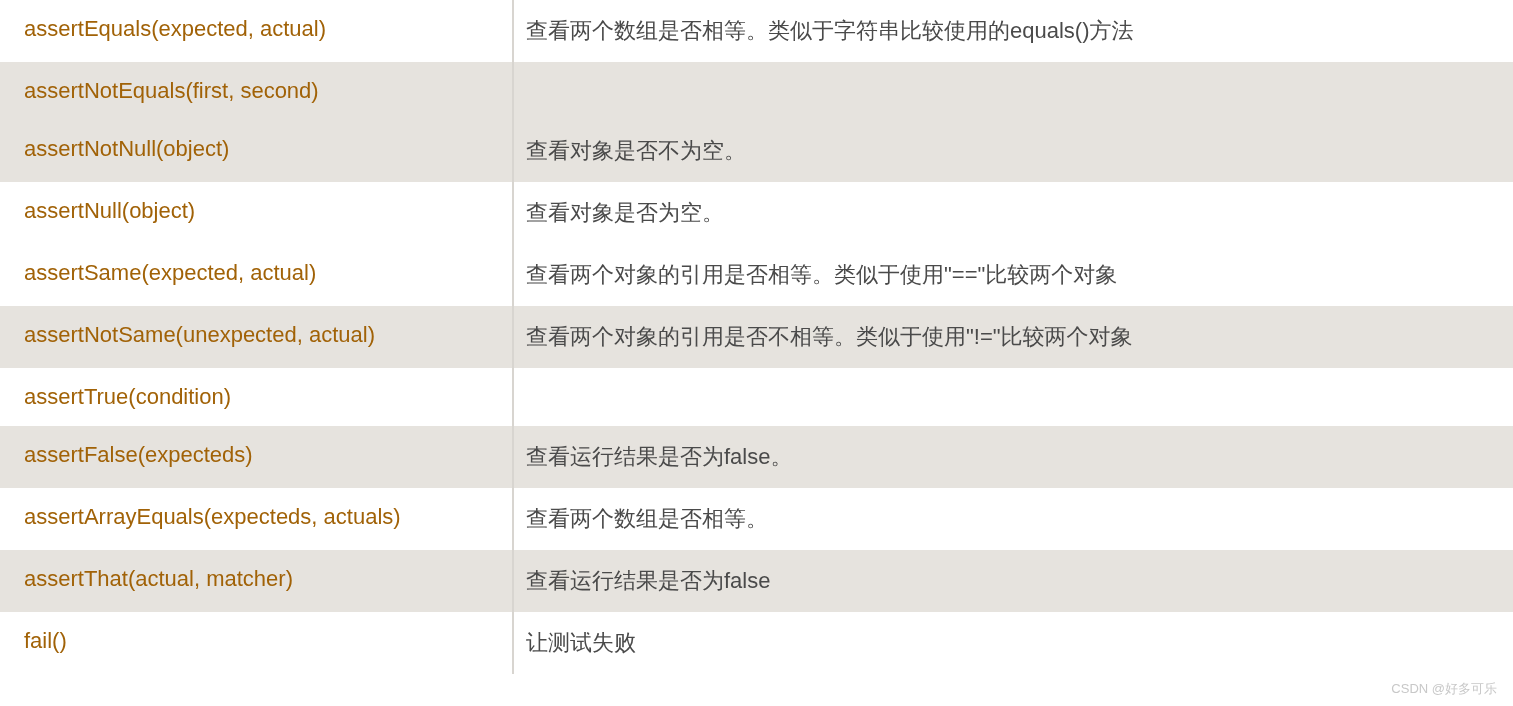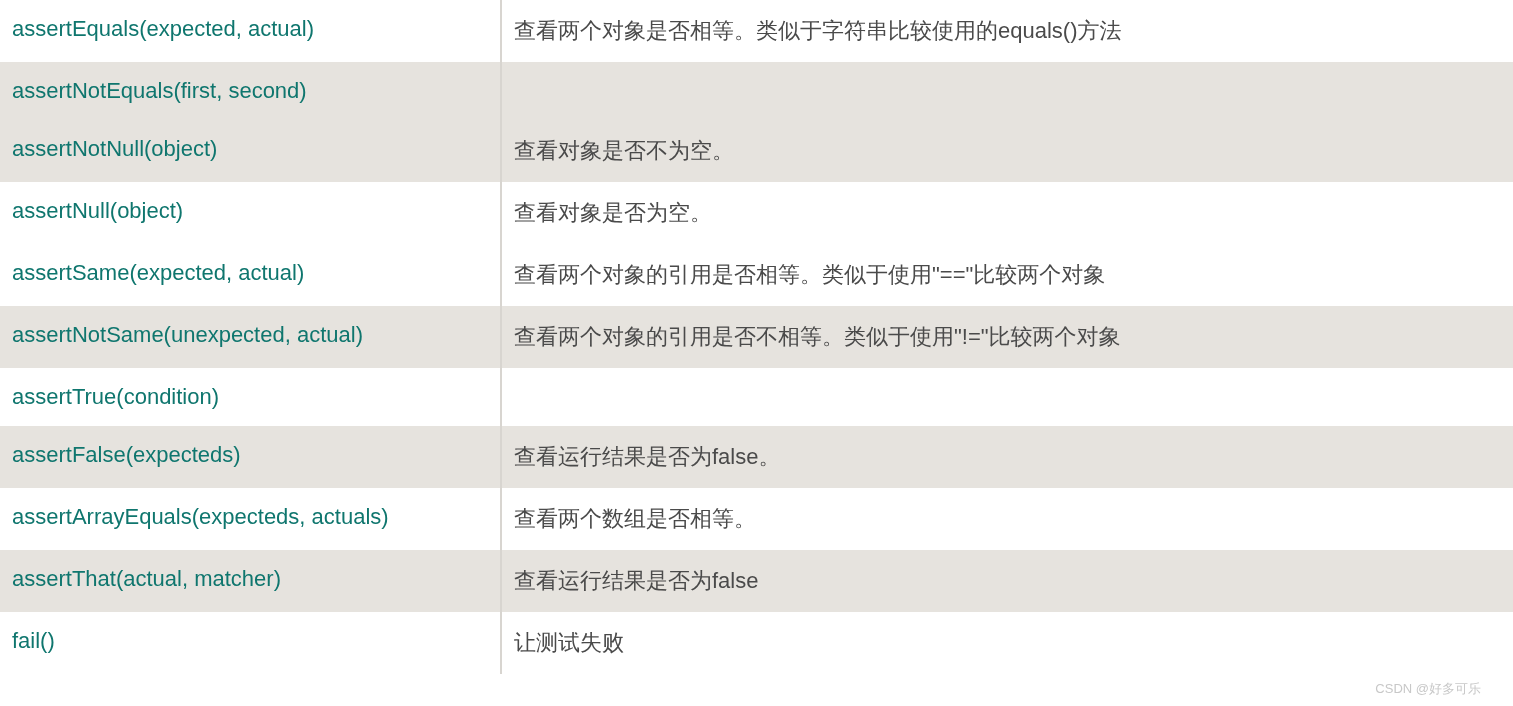--- a/index.html
+++ b/index.html
@@ -28,43 +28,44 @@
     .row.even {
       background-color: #e6e3de;
     }
     .cell {
       padding: 16px 12px;
       border-right: 2px solid #d8d5d0;
     }
     .cell.method {
       width: 502px;
       flex-shrink: 0;
-      color: #0f766e;
+      color: #a16207;
+      margin-left: 12px;
     }
     .cell.description {
       flex: 1;
       border-right: none;
       color: #4a4a4a;
     }
     .watermark {
       position: fixed;
       bottom: 8px;
-      right: 32px;
+      right: 16px;
       font-size: 13px;
       color: #c8c8c8;
       font-family: "Microsoft YaHei", sans-serif;
     }
   </style>
 </head>
 <body>
 
 <div class="table">
   <div class="row odd">
     <div class="cell method">assertEquals(expected, actual)</div>
-    <div class="cell description">查看两个对象是否相等。类似于字符串比较使用的equals()方法</div>
+    <div class="cell description">查看两个数组是否相等。类似于字符串比较使用的equals()方法</div>
   </div>
   <div class="row even">
     <div class="cell method">assertNotEquals(first, second)</div>
   </div>
   <div class="row even">
     <div class="cell method">assertNotNull(object)</div>
     <div class="cell description">查看对象是否不为空。</div>
   </div>
   <div class="row odd">
     <div class="cell method">assertNull(object)</div>

